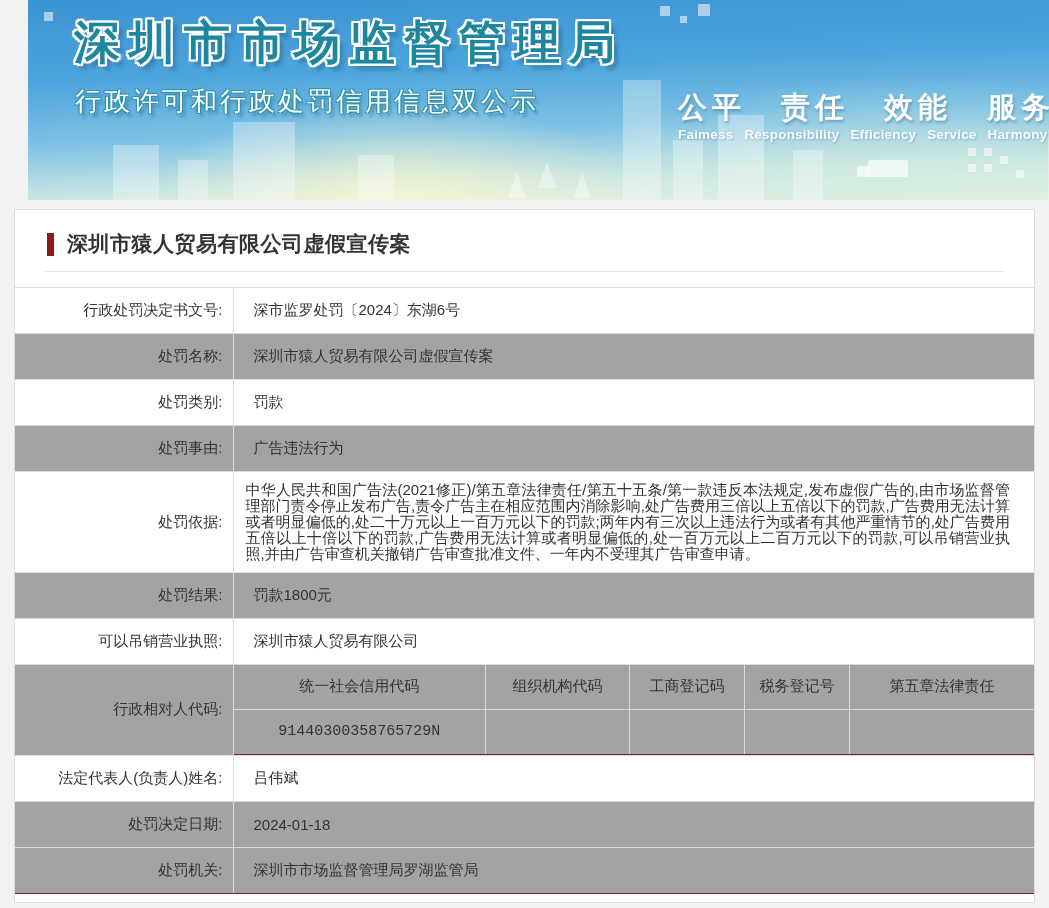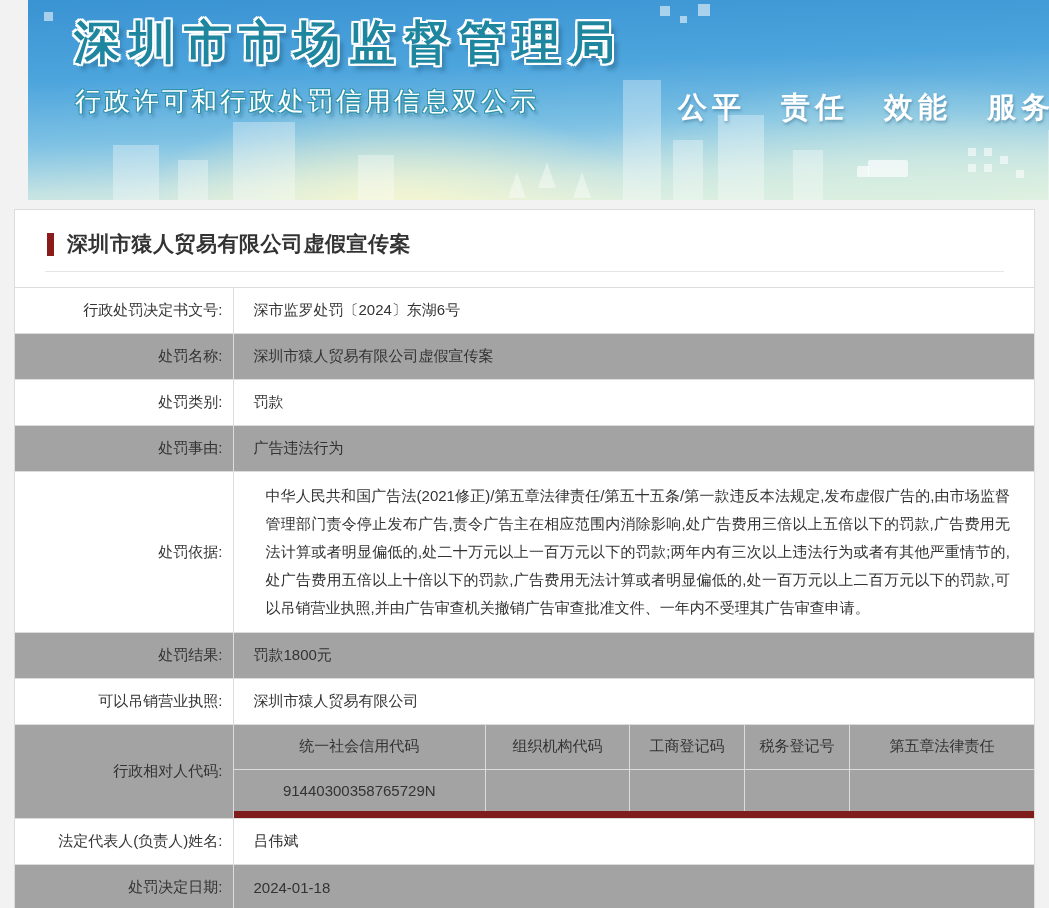--- a/index.html
+++ b/index.html
@@ -79,39 +79,39 @@
     width:7px; height:23px; background:#8b1a1a; margin-right:13px; flex:0 0 auto;
   }
   .title-sec h1 { font-size:21px; font-weight:bold; color:#333; letter-spacing:0.5px; }
   .divider { border-bottom:1px solid #e6e6e6; margin:0 30px; }
 
   table.main {
     width:100%; border-collapse:collapse; table-layout:fixed;
     margin-top:15px; font-size:15px; color:#333;
   }
   table.main td { border-top:1px solid #dcdcdc; vertical-align:middle; }
-  table.main tr:last-child td { border-bottom:7px solid #7f1d1d; }
+  table.main tr:last-child td { border-bottom:1px solid #7f1d1d; }
   td.lbl {
     width:218px; text-align:right; padding:13px 10px 13px 6px;
     border-right:1px solid #dcdcdc; color:#333;
   }
   td.val { text-align:left; padding:13px 24px 13px 20px; }
-  td.val.long { line-height:28px; padding:10px 24px 10px 32px; text-align:justify; }
+  td.val.long { line-height:16px; padding:10px 24px 10px 12px; text-align:justify; }
   tr.shade td { background:#a3a3a3; }
 
   
   td.nested { padding:0; }
   table.inner { width:100%; height:100%; border-collapse:collapse; table-layout:fixed; }
   table.inner th {
     font-weight:normal; font-size:15px; color:#333; text-align:center;
     height:44px; border-bottom:1px solid #dcdcdc;
   }
   table.inner td { height:45px; text-align:center; font-size:15px; color:#333; border-top:none; }
   table.inner th + th, table.inner td + td { border-left:1px solid #dcdcdc;text-align:center; }
-  .c1{width:252px;} .c2{width:144px;} .c3{width:115px;} .c4{width:105px;} .c5{width:auto;}
+  .c1{width:252px;font-family:Liberation Mono, monospace;} .c2{width:144px;} .c3{width:115px;} .c4{width:105px;} .c5{width:auto;}
 </style>
 </head>
 <body>
 
 <div class="page">
 
   <header class="banner">
 
     <div class="decor" style="left:85px;  top:145px; width:46px; height:55px;"></div>
     <div class="decor" style="left:150px; top:160px; width:30px; height:40px;"></div>
@@ -134,20 +134,21 @@
     <div class="sq" style="left:956px; top:148px; width:8px; height:8px;"></div>
     <div class="sq" style="left:940px; top:164px; width:8px; height:8px;"></div>
     <div class="sq" style="left:956px; top:164px; width:8px; height:8px;"></div>
     <div class="sq" style="left:972px; top:156px; width:8px; height:8px;"></div>
     <div class="sq" style="left:988px; top:170px; width:8px; height:8px;"></div>
     <div class="truck"></div>
 
     <div class="org-name">深圳市市场监督管理局</div>
     <div class="banner-sub">行政许可和行政处罚信用信息双公示</div>
     <div class="slogan-cn">公平 责任 效能 服务 和谐</div>
+    <div class="slogan-en">Faimess Responsibility Efficiency Service Harmony</div>
   </header>
 
   <div class="gap-strip"></div>
 
   <main class="card">
     <div class="title-sec">
       <span class="tbar"></span>
       <h1>深圳市猿人贸易有限公司虚假宣传案</h1>
     </div>
     <div class="divider"></div>

